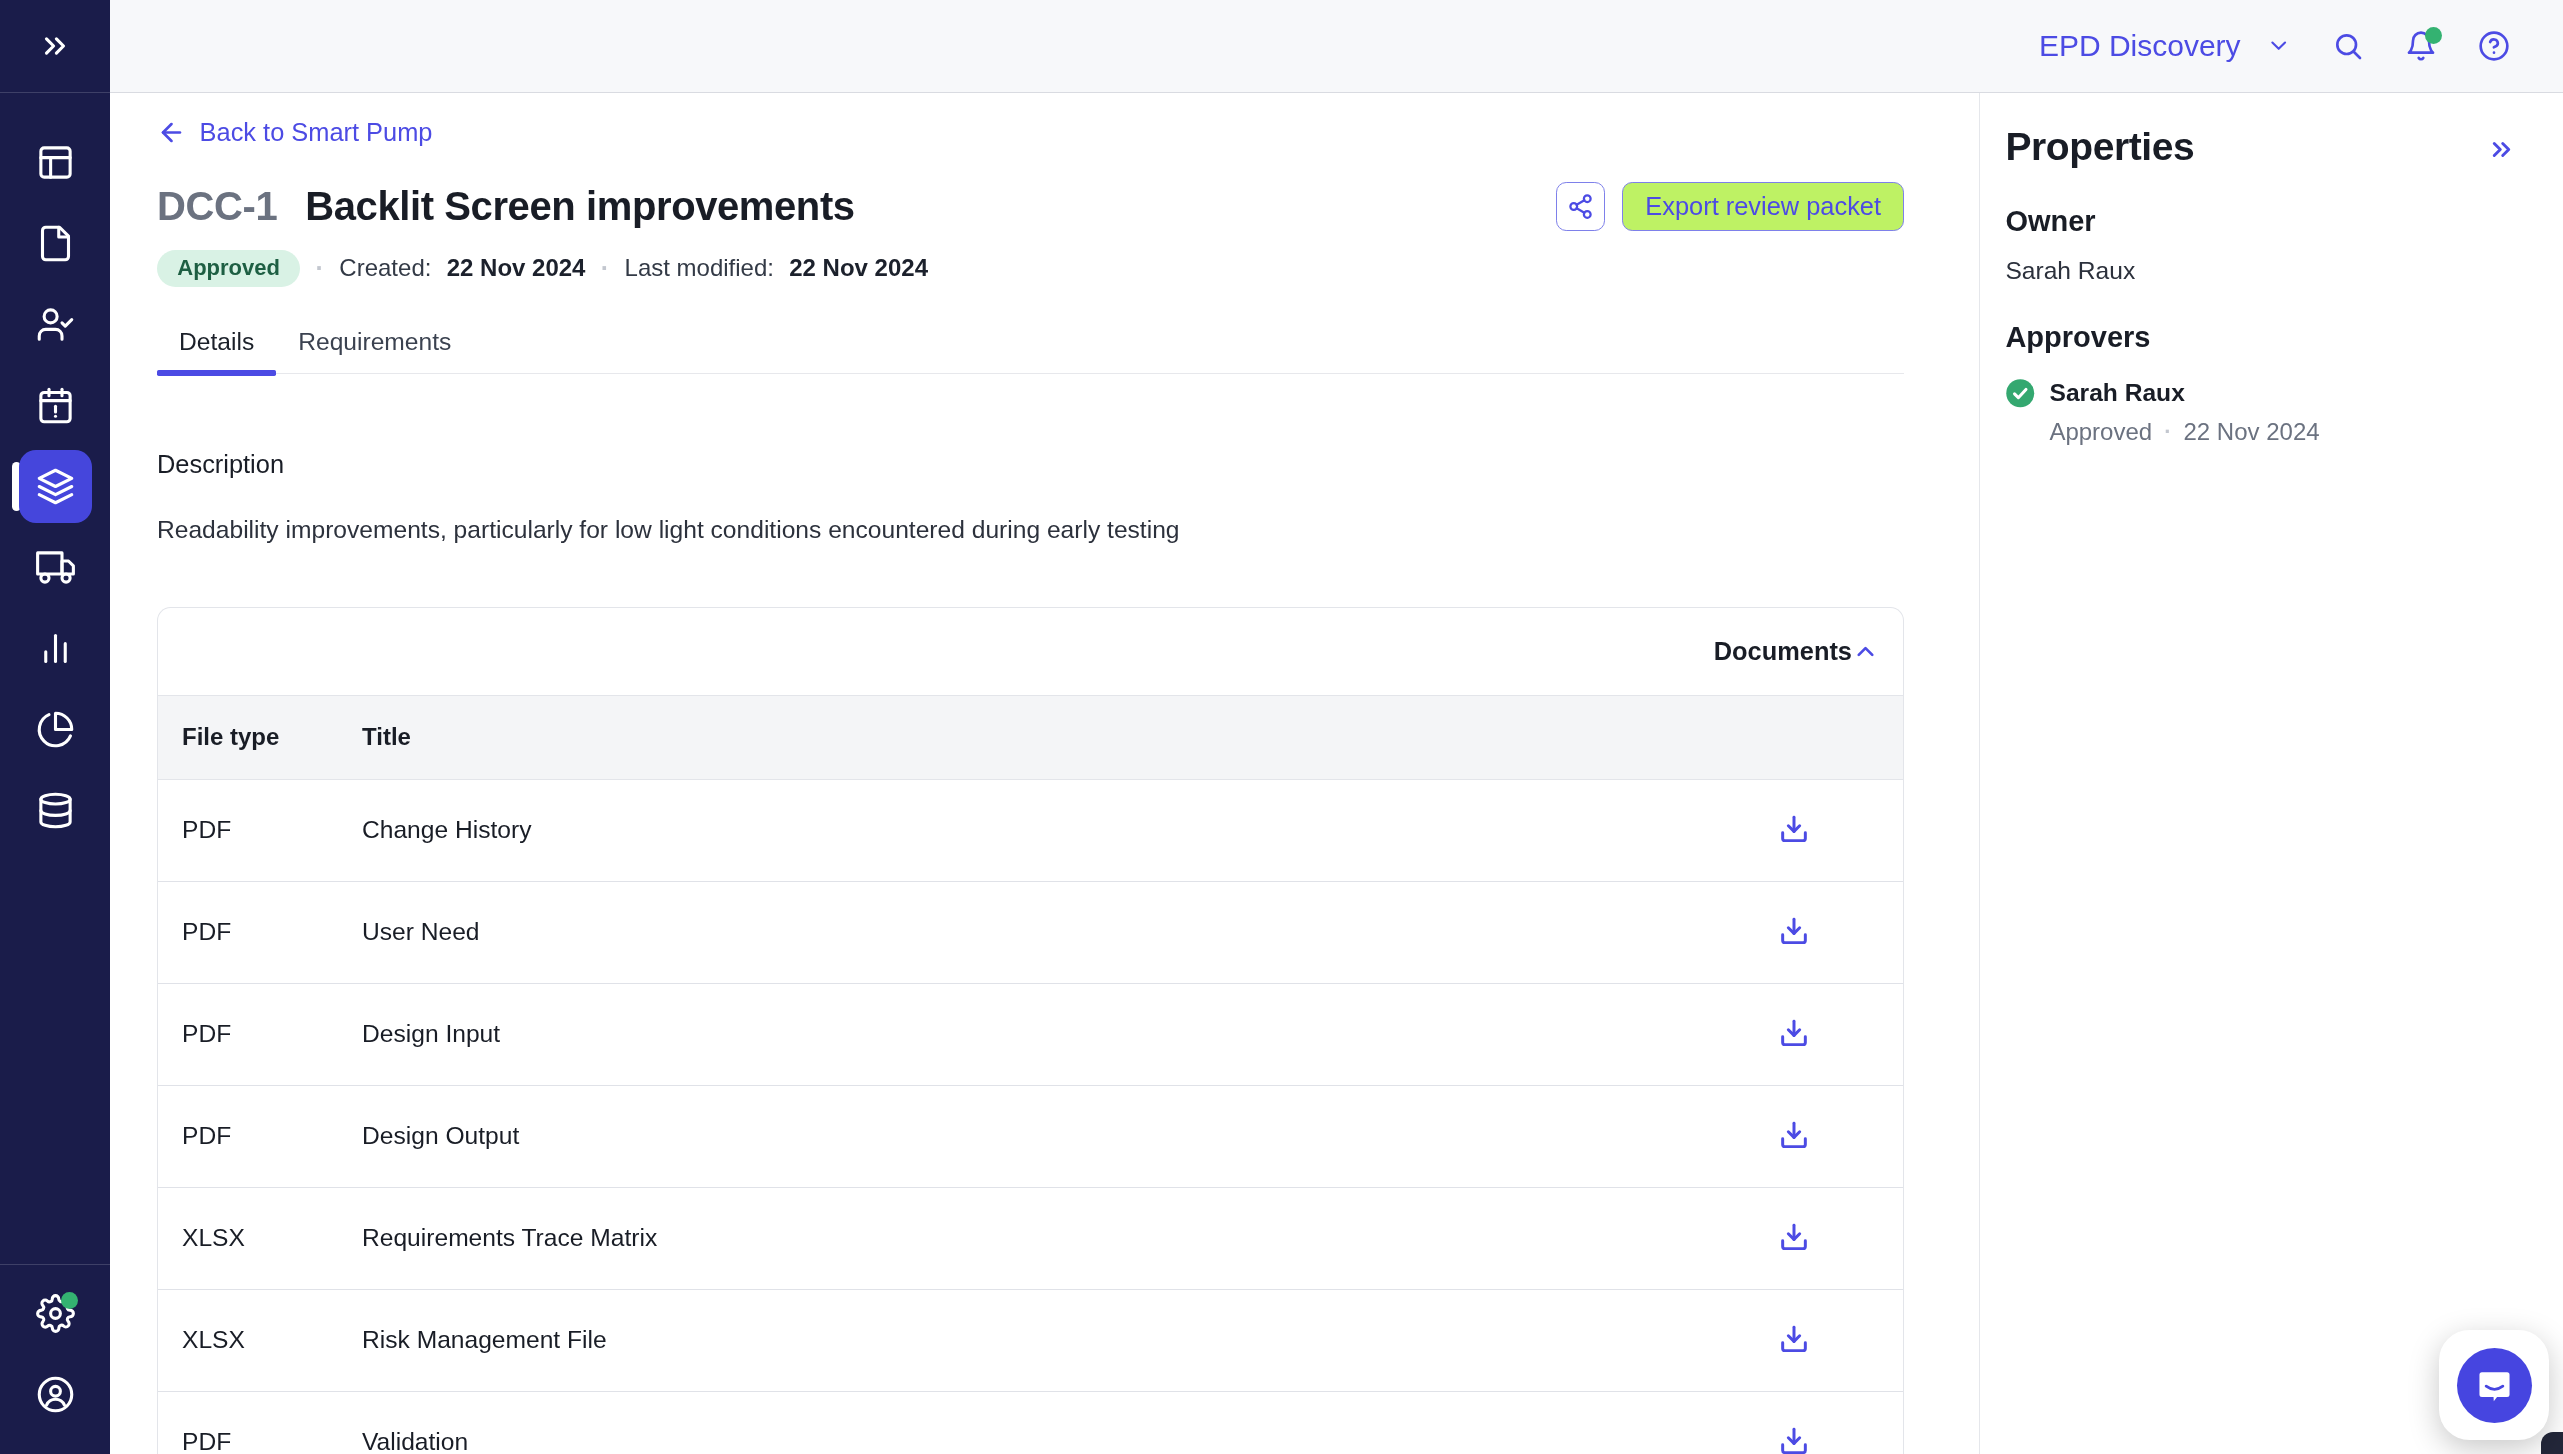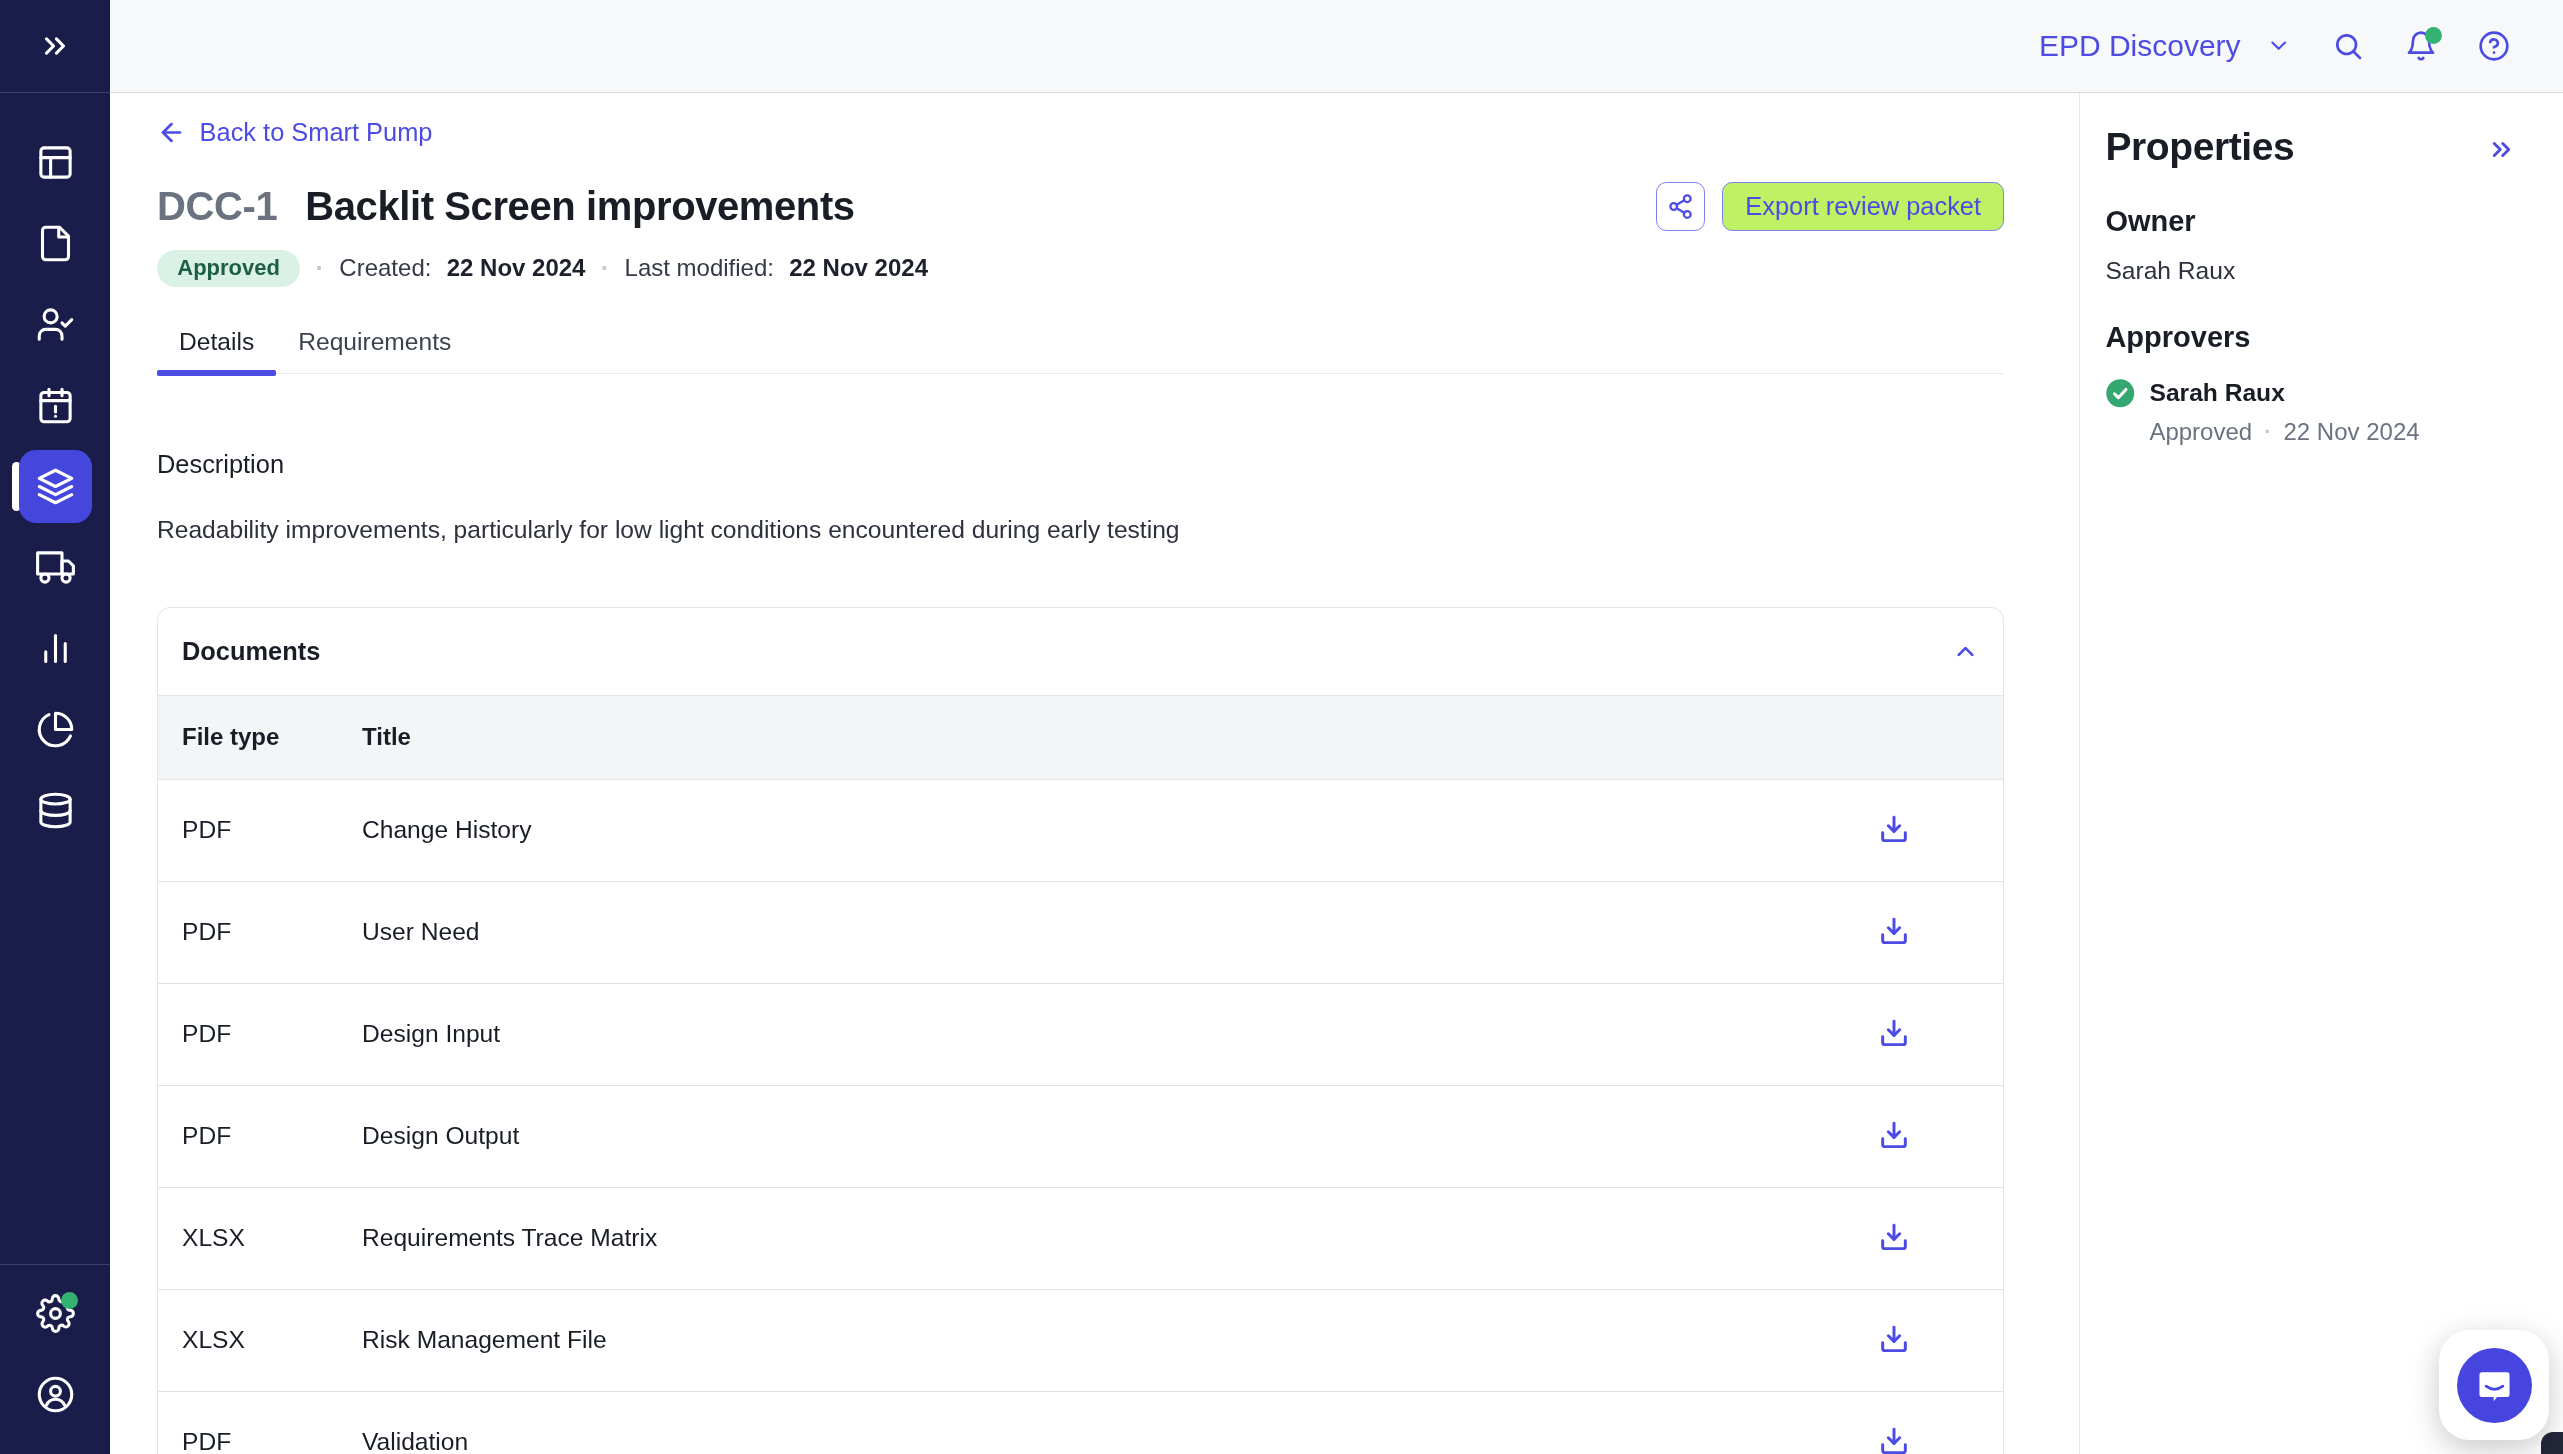--- a/index.html
+++ b/index.html
@@ -61,36 +61,36 @@
   .tabs { margin-top:41px; display:flex; border-bottom:1.7px solid #e7e8ec; }
   .tab { padding:0 22px 17px; font-size:24.6px; color:#3b4250; position:relative; cursor:pointer; }
   .tab.active { color:#1b2029; font-weight:500; }
   .tab.active::after { content:""; position:absolute; left:0; right:0; bottom:-3.4px; height:6.8px;
     background:#4c4be4; border-radius:1.7px; }
 
   .desc-heading { margin-top:76px; font-size:25.4px; font-weight:400; color:#191d26; }
   .desc-text { margin-top:37px; font-size:24.6px; color:#2c313c; }
 
   .card { margin-top:63px; border:1.7px solid #e3e5ea; border-radius:13.6px 13.6px 0 0; border-bottom:none; }
-  .card-head { height:87px; display:flex; align-items:center; justify-content:space-between; padding:0 24px; }
+  .card-head { height:87px; display:flex; align-items:center; justify-content:flex-end; padding:0 24px; }
   .card-head h2 { font-size:25.4px; font-weight:700; color:#191d26; }
   .collapse-btn { background:none; border:none; cursor:pointer; display:flex; }
   .collapse-btn svg { width:27px; height:27px; stroke:#4c4be4; stroke-width:2.4; fill:none; stroke-linecap:round; stroke-linejoin:round; }
   .thead { height:85px; background:#f4f5f7; border-top:1.7px solid #e3e5ea; border-bottom:1.7px solid #e3e5ea;
     display:flex; align-items:center; padding:0 24px; font-weight:700; color:#191d26; font-size:24px; }
   .col-type { width:180px; flex-shrink:0; }
   .col-title { flex:1; }
   .col-actions { width:170px; display:flex; justify-content:center; }
   .trow { height:102px; display:flex; align-items:center; padding:0 24px; border-bottom:1.7px solid #e0e2e8;
     font-size:24.6px; color:#191d26; background:#fff; }
   .dl-btn { background:none; border:none; cursor:pointer; display:flex; }
   .dl-btn svg { width:34px; height:34px; stroke:#4c4be4; stroke-width:2.1; fill:none; stroke-linecap:round; stroke-linejoin:round; }
 
   
-  .props { width:484px; flex-shrink:0; border-left:1.7px solid #e5e7eb; background:#fff; padding:32px 47px 0 25.4px; }
+  .props { width:584px; flex-shrink:0; border-left:1.7px solid #e5e7eb; background:#fff; padding:32px 47px 0 25.4px; }
   .props-head { display:flex; align-items:flex-start; justify-content:space-between; }
   .props-head h2 { font-size:39px; font-weight:700; letter-spacing:-0.4px; color:#191d26; }
   .props-collapse { background:none; border:none; cursor:pointer; display:flex; margin-top:10.2px; }
   .props-collapse svg { width:29px; height:29px; stroke:#4c4be4; stroke-width:2.4; fill:none; stroke-linecap:round; stroke-linejoin:round; }
   .prop-label { margin-top:36px; font-size:29px; font-weight:700; color:#191d26; }
   .prop-value { margin-top:18.6px; font-size:24.6px; color:#2c313c; }
   .approver { margin-top:24px; display:flex; align-items:center; gap:13.6px; }
   .check-circle { width:30.5px; height:30.5px; flex-shrink:0; }
   .approver-name { font-size:24.6px; font-weight:700; color:#191d26; }
   .approver-sub { margin-top:10.2px; margin-left:44px; font-size:24px; color:#6b7280; display:flex; align-items:center; gap:12px; }

